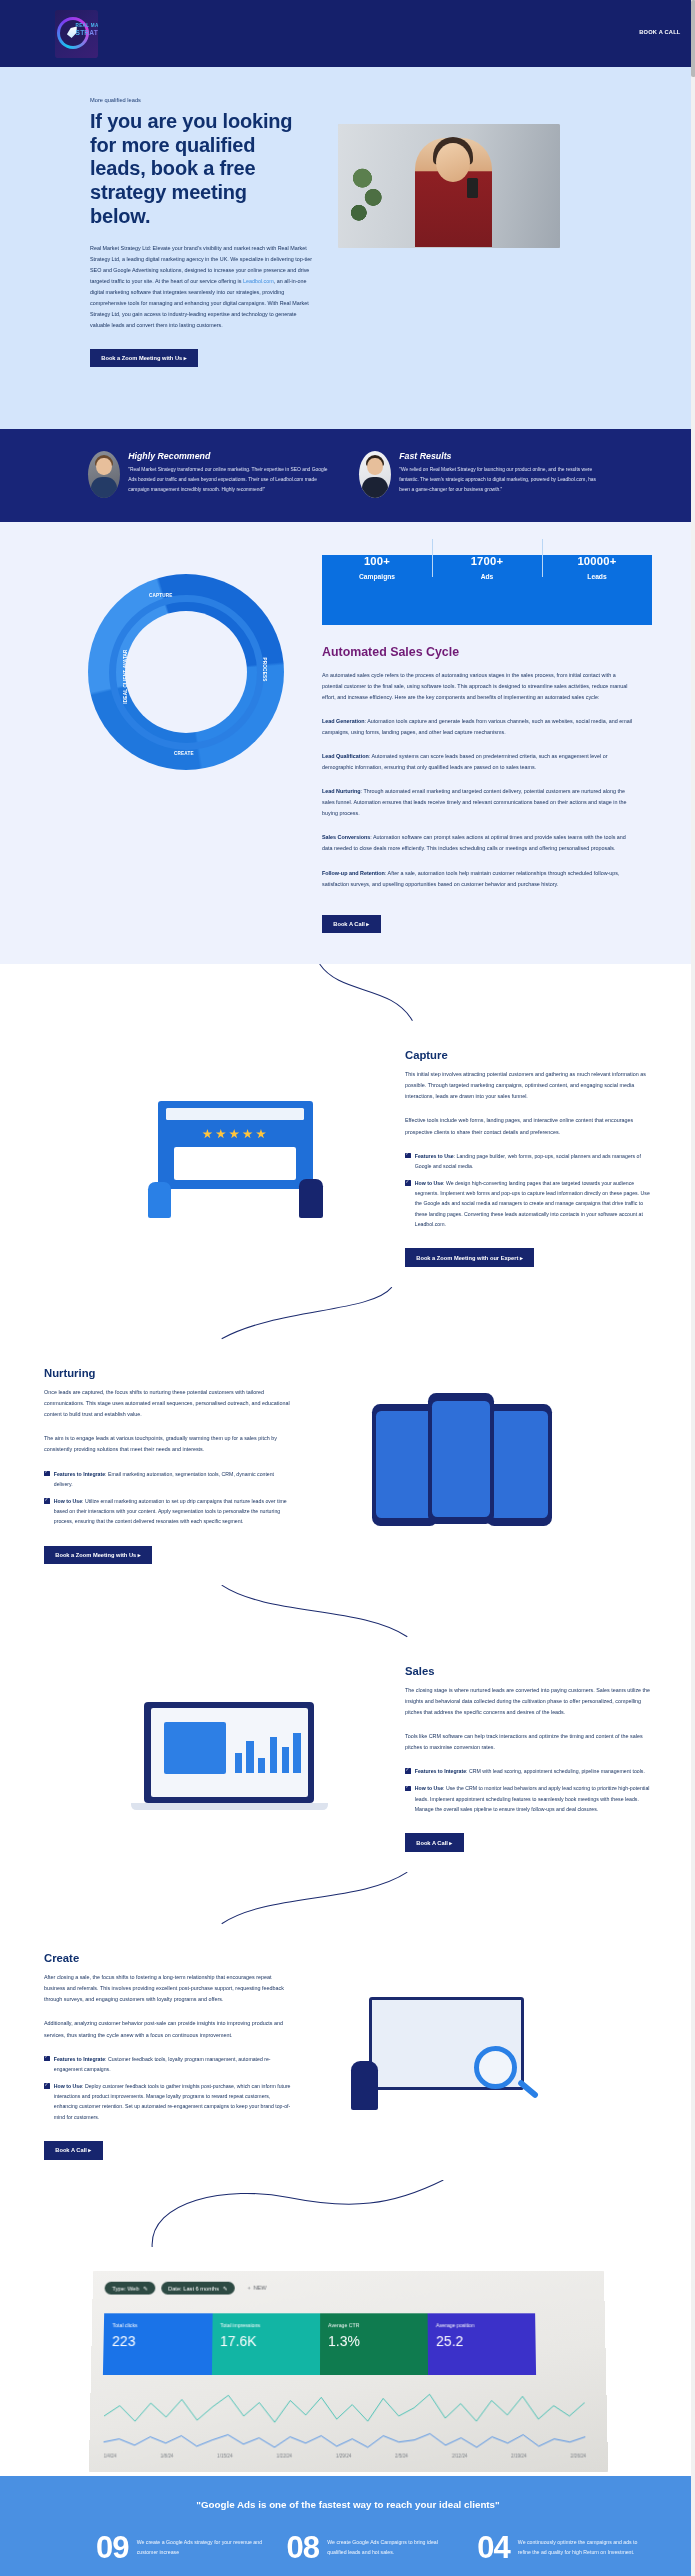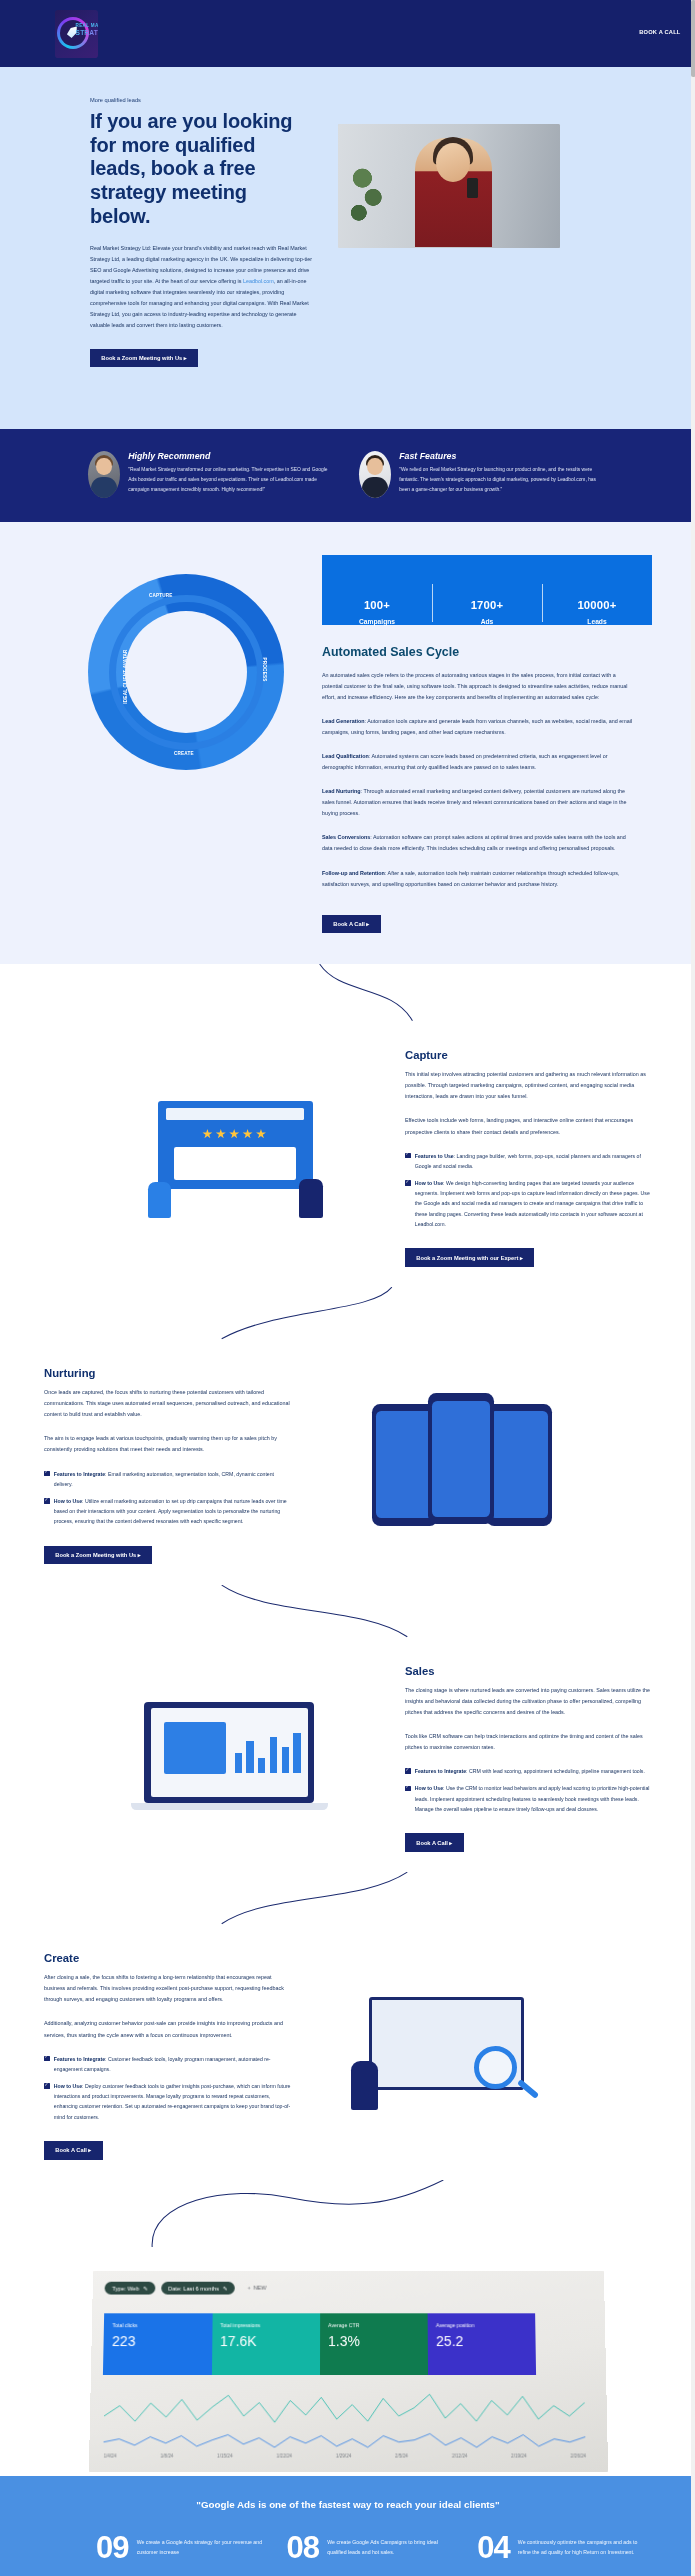--- a/index.html
+++ b/index.html
@@ -136,30 +136,30 @@
   }
   .donut-label {
     position:absolute; font-size: 4.6px; font-weight:700; color:#fff; letter-spacing:0.2px;
   }
   .dl-top { left: 61px; top: 18.5px; }
   .dl-left { left: 10.3px; top: 100px; transform: rotate(-90deg); }
   .dl-right { right: 7.2px; top: 93px; transform: rotate(90deg); }
   .dl-bottom { left: 86px; bottom: 14.4px; }
   .cycle-right { flex: 1; padding-top: 17.5px; }
   .stats-bar {
-    background: #0a6fe0; display: flex; align-items: flex-end;
+    background: #0a6fe0; display: flex; align-items: flex-start;
     width: 330px; height: 70px; margin-bottom: 20.6px;
   }
   .stat { flex: 1; text-align: center; color: #fff; position: relative; }
   .stat + .stat::before {
     content:""; position:absolute; left:0; top:-15.5px; height:38px; width:0.5px; background:#b9d6f5;
   }
   .stat-num { font-size: 11.3px; font-weight: 700; margin-bottom: 6.7px; letter-spacing:0.2px;}
   .stat-lbl { font-size: 6.7px; font-weight: 700; }
-  .sec-h2 { font-size: 12.4px; font-weight: 700; color:#0c4a6e; margin-bottom: 10.3px; }
+  .sec-h2 { font-size: 12.4px; font-weight: 700; color:#701a75; margin-bottom: 10.3px; }
   .body-p { font-size: 5.4px; line-height: 2.05; color:#16305e; margin-bottom: 13px; max-width:314px;}
   .body-p b { color:#0f2c63; }
 
   
   .stage { position: relative; padding: 20.6px 0; }
   .stage-inner { width: 608px; margin: 0 auto; display: flex; gap: 18.5px; padding-left: 44px; }
   .stage-text { width: 247px; }
   .stage-art { flex: 1; display: flex; align-items: center; justify-content: center; }
   .stage.alt .stage-inner { flex-direction: row-reverse; padding-left:0; padding-right:44px;}
   .stage h3 { font-size: 11.3px; font-weight: 700; color:#10306e; margin-bottom: 8.2px; }
@@ -301,21 +301,21 @@
           <div class="testi-text">"Real Market Strategy transformed our online marketing. Their expertise in SEO and Google Ads boosted our traffic and sales beyond expectations. Their use of Leadbol.com made campaign management incredibly smooth. Highly recommend!"</div>
         </div>
       </div>
       <div class="testi">
         <div class="avatar a2">
           <div class="av-hair"></div>
             <div class="av-head"></div>
             <div class="av-body"></div>
         </div>
         <div>
-          <div class="testi-title">Fast Features</div>
+          <div class="testi-title">Fast Results</div>
           <div class="testi-text">"We relied on Real Market Strategy for launching our product online, and the results were fantastic. The team's strategic approach to digital marketing, powered by Leadbol.com, has been a game-changer for our business growth."</div>
         </div>
       </div>
     </div>
   </div>
 
   
   <div class="cycle">
     <div class="cycle-inner">
       <div class="cycle-left">

